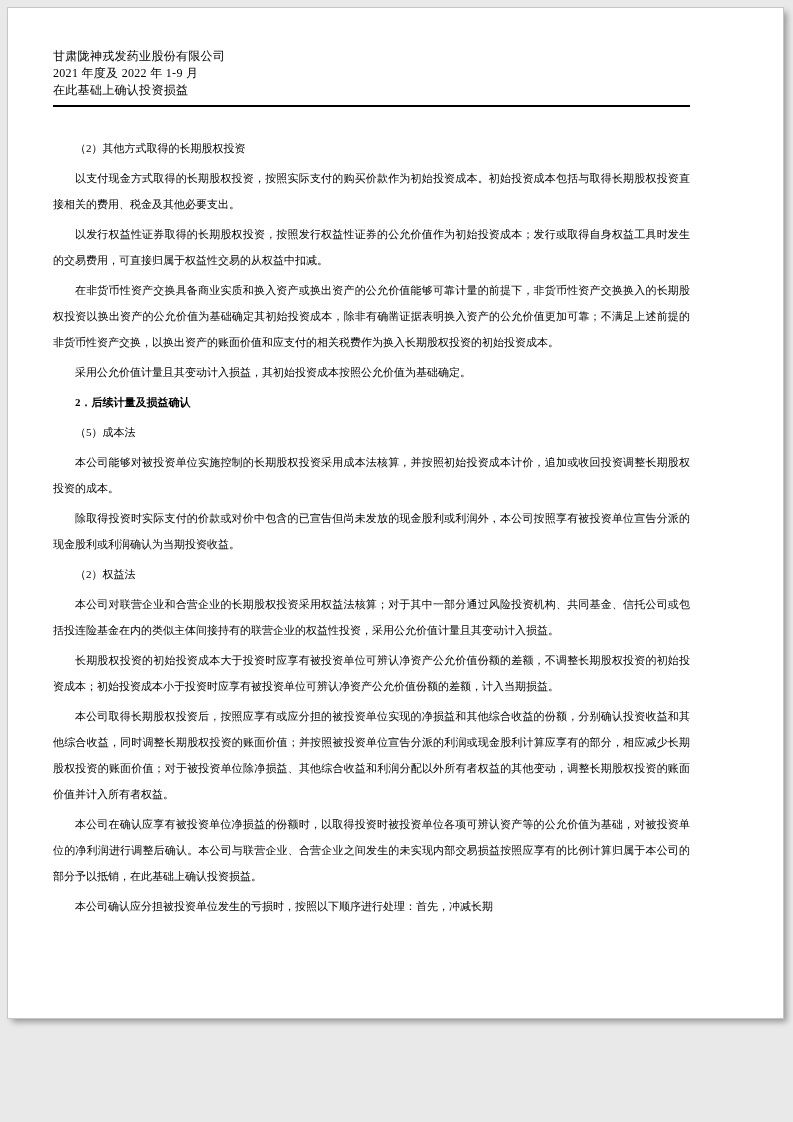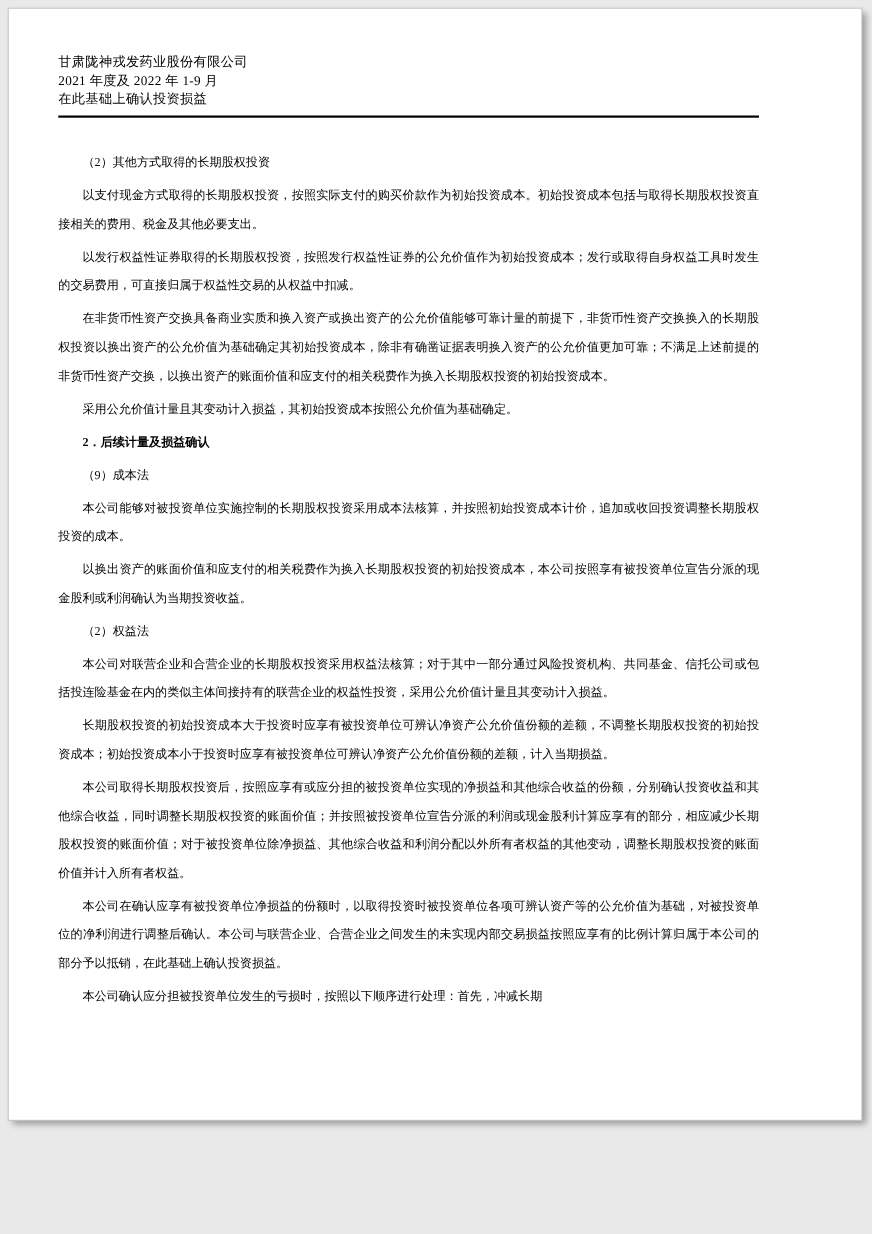--- a/index.html
+++ b/index.html
@@ -65,23 +65,23 @@
       <div class="hline">在此基础上确认投资损益</div>
     </div>
 
     <div class="doc-body">
       <p>（2）其他方式取得的长期股权投资</p>
       <p>以支付现金方式取得的长期股权投资，按照实际支付的购买价款作为初始投资成本。初始投资成本包括与取得长期股权投资直接相关的费用、税金及其他必要支出。</p>
       <p>以发行权益性证券取得的长期股权投资，按照发行权益性证券的公允价值作为初始投资成本；发行或取得自身权益工具时发生的交易费用，可直接归属于权益性交易的从权益中扣减。</p>
       <p>在非货币性资产交换具备商业实质和换入资产或换出资产的公允价值能够可靠计量的前提下，非货币性资产交换换入的长期股权投资以换出资产的公允价值为基础确定其初始投资成本，除非有确凿证据表明换入资产的公允价值更加可靠；不满足上述前提的非货币性资产交换，以换出资产的账面价值和应支付的相关税费作为换入长期股权投资的初始投资成本。</p>
       <p>采用公允价值计量且其变动计入损益，其初始投资成本按照公允价值为基础确定。</p>
       <p class="bold-heading">2．后续计量及损益确认</p>
-      <p>（9）成本法</p>
+      <p>（5）成本法</p>
       <p>本公司能够对被投资单位实施控制的长期股权投资采用成本法核算，并按照初始投资成本计价，追加或收回投资调整长期股权投资的成本。</p>
-      <p>以换出资产的账面价值和应支付的相关税费作为换入长期股权投资的初始投资成本，本公司按照享有被投资单位宣告分派的现金股利或利润确认为当期投资收益。</p>
+      <p>除取得投资时实际支付的价款或对价中包含的已宣告但尚未发放的现金股利或利润外，本公司按照享有被投资单位宣告分派的现金股利或利润确认为当期投资收益。</p>
       <p>（2）权益法</p>
       <p>本公司对联营企业和合营企业的长期股权投资采用权益法核算；对于其中一部分通过风险投资机构、共同基金、信托公司或包括投连险基金在内的类似主体间接持有的联营企业的权益性投资，采用公允价值计量且其变动计入损益。</p>
       <p>长期股权投资的初始投资成本大于投资时应享有被投资单位可辨认净资产公允价值份额的差额，不调整长期股权投资的初始投资成本；初始投资成本小于投资时应享有被投资单位可辨认净资产公允价值份额的差额，计入当期损益。</p>
       <p>本公司取得长期股权投资后，按照应享有或应分担的被投资单位实现的净损益和其他综合收益的份额，分别确认投资收益和其他综合收益，同时调整长期股权投资的账面价值；并按照被投资单位宣告分派的利润或现金股利计算应享有的部分，相应减少长期股权投资的账面价值；对于被投资单位除净损益、其他综合收益和利润分配以外所有者权益的其他变动，调整长期股权投资的账面价值并计入所有者权益。</p>
       <p>本公司在确认应享有被投资单位净损益的份额时，以取得投资时被投资单位各项可辨认资产等的公允价值为基础，对被投资单位的净利润进行调整后确认。本公司与联营企业、合营企业之间发生的未实现内部交易损益按照应享有的比例计算归属于本公司的部分予以抵销，在此基础上确认投资损益。</p>
       <p>本公司确认应分担被投资单位发生的亏损时，按照以下顺序进行处理：首先，冲减长期</p>
     </div>
 
   </div>
 </div>

